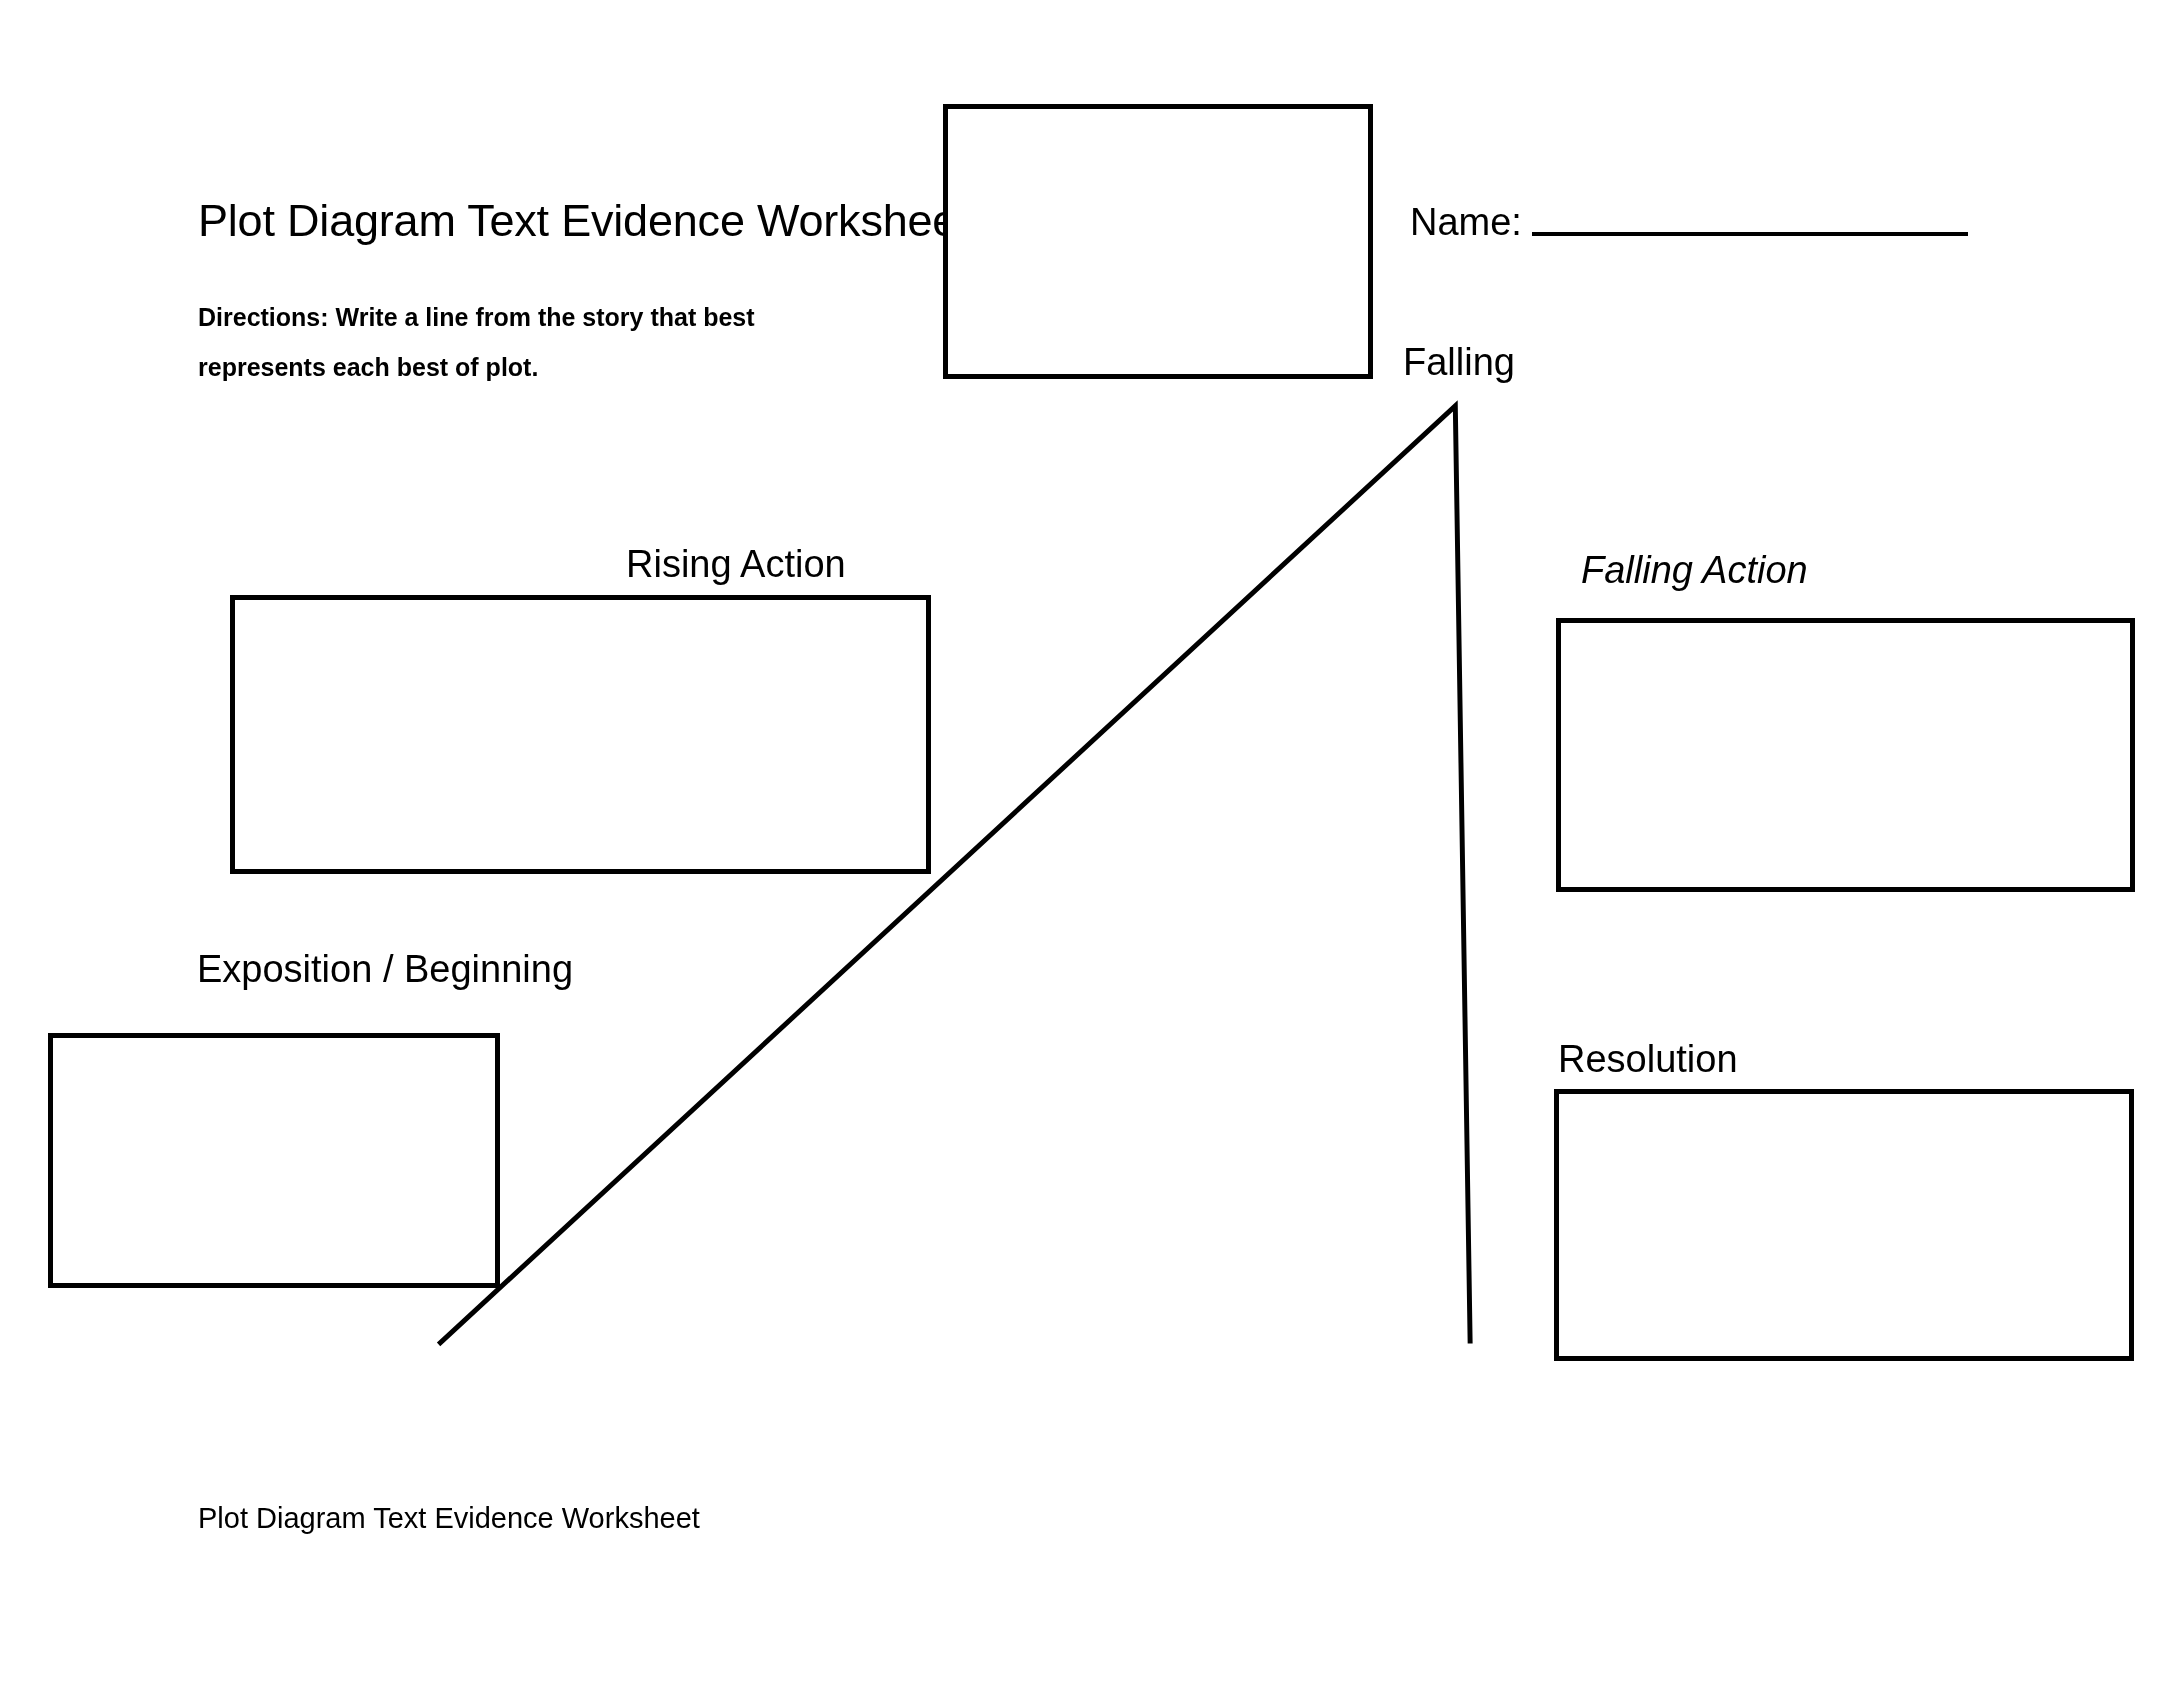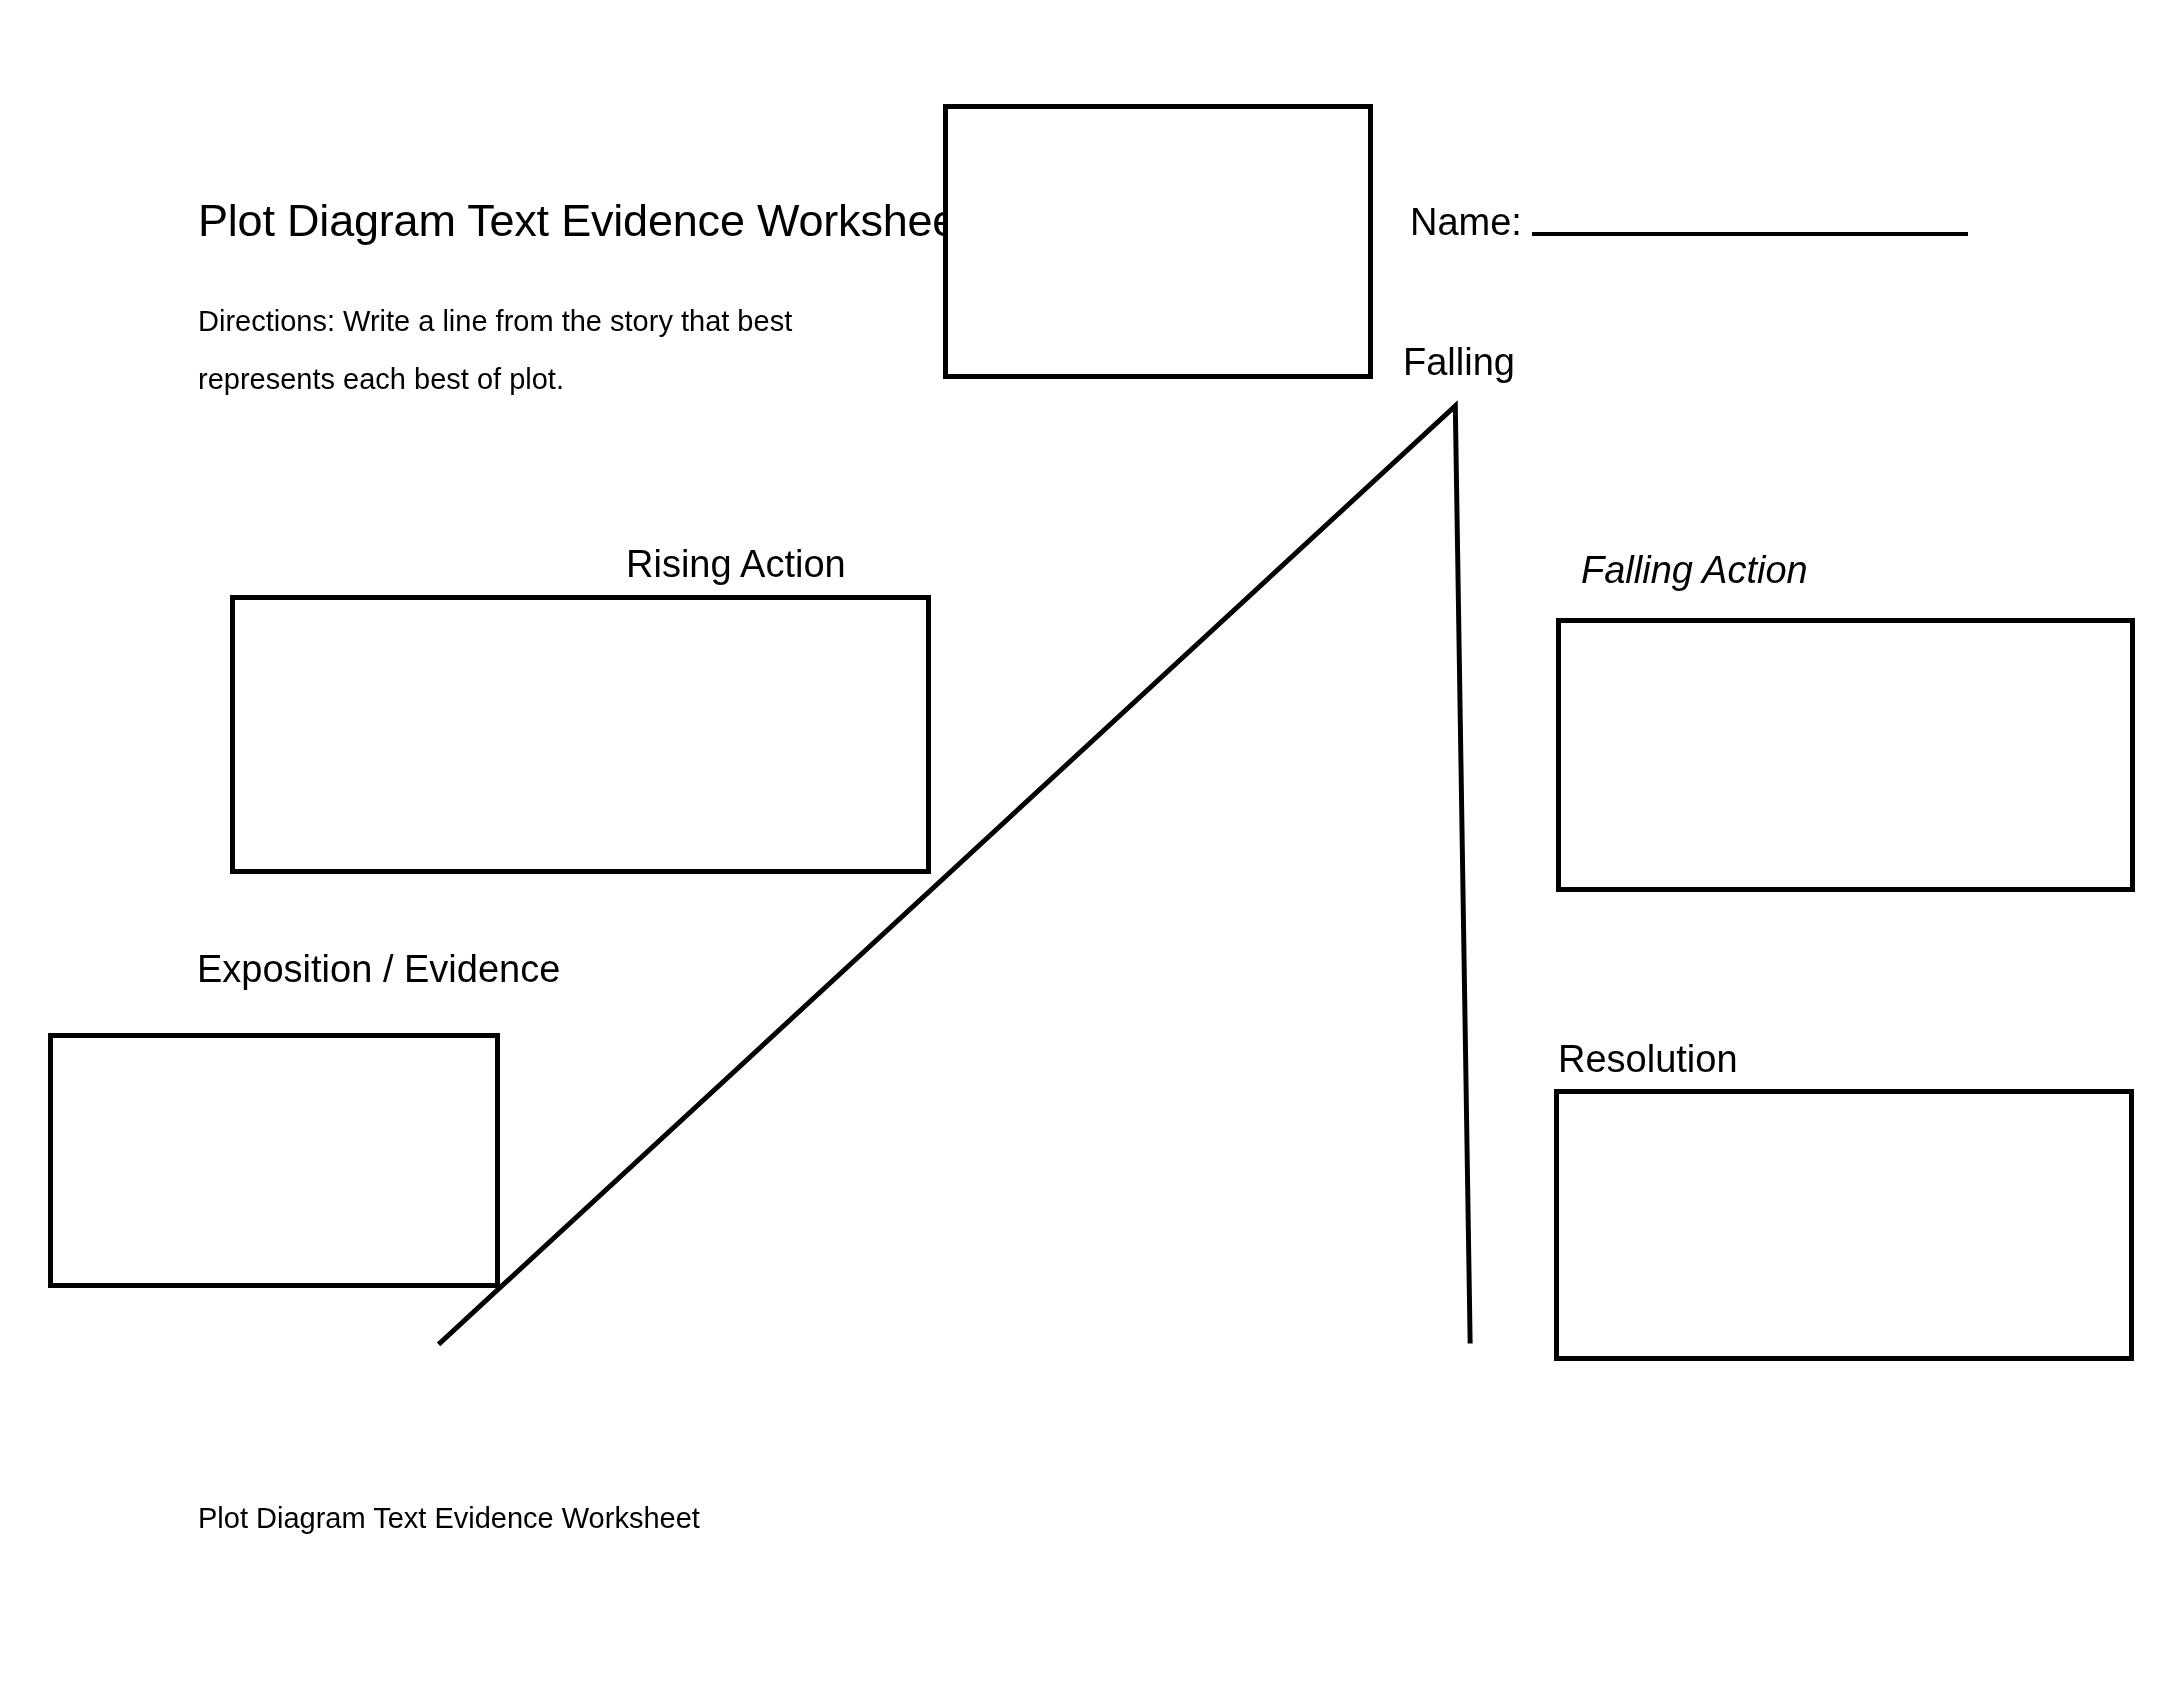--- a/index.html
+++ b/index.html
@@ -29,22 +29,22 @@
     letter-spacing: -0.2px;
     white-space: nowrap;
     line-height: 1.1;
   }
   #directions-block {
     position: absolute;
     left: 198px;
     top: 292px;
     width: 673px;
     font-family: "Liberation Sans", sans-serif;
-    font-size: 29px;
-    font-weight: 400;
+    font-size: 25px;
+    font-weight: 700;
     line-height: 2.0;
   }
   #directions-block .dir-line {
     display: block;
     white-space: nowrap;
   }
 
   
   #name-field {
     position: absolute;
@@ -138,21 +138,21 @@
 
   <div class="answer-box" id="box-climax"></div>
   <div class="stage-label" id="label-climax">Falling</div>
 
   <div class="stage-label" id="label-rising">Rising Action</div>
   <div class="answer-box" id="box-rising"></div>
 
   <div class="stage-label" id="label-falling">Falling Action</div>
   <div class="answer-box" id="box-falling"></div>
 
-  <div class="stage-label" id="label-exposition">Exposition / Evidence</div>
+  <div class="stage-label" id="label-exposition">Exposition / Beginning</div>
   <div class="answer-box" id="box-exposition"></div>
 
   <div class="stage-label" id="label-resolution">Resolution</div>
   <div class="answer-box" id="box-resolution"></div>
 
   <div id="footer-text">Plot Diagram Text Evidence Worksheet</div>
 
 </div>
 
 

